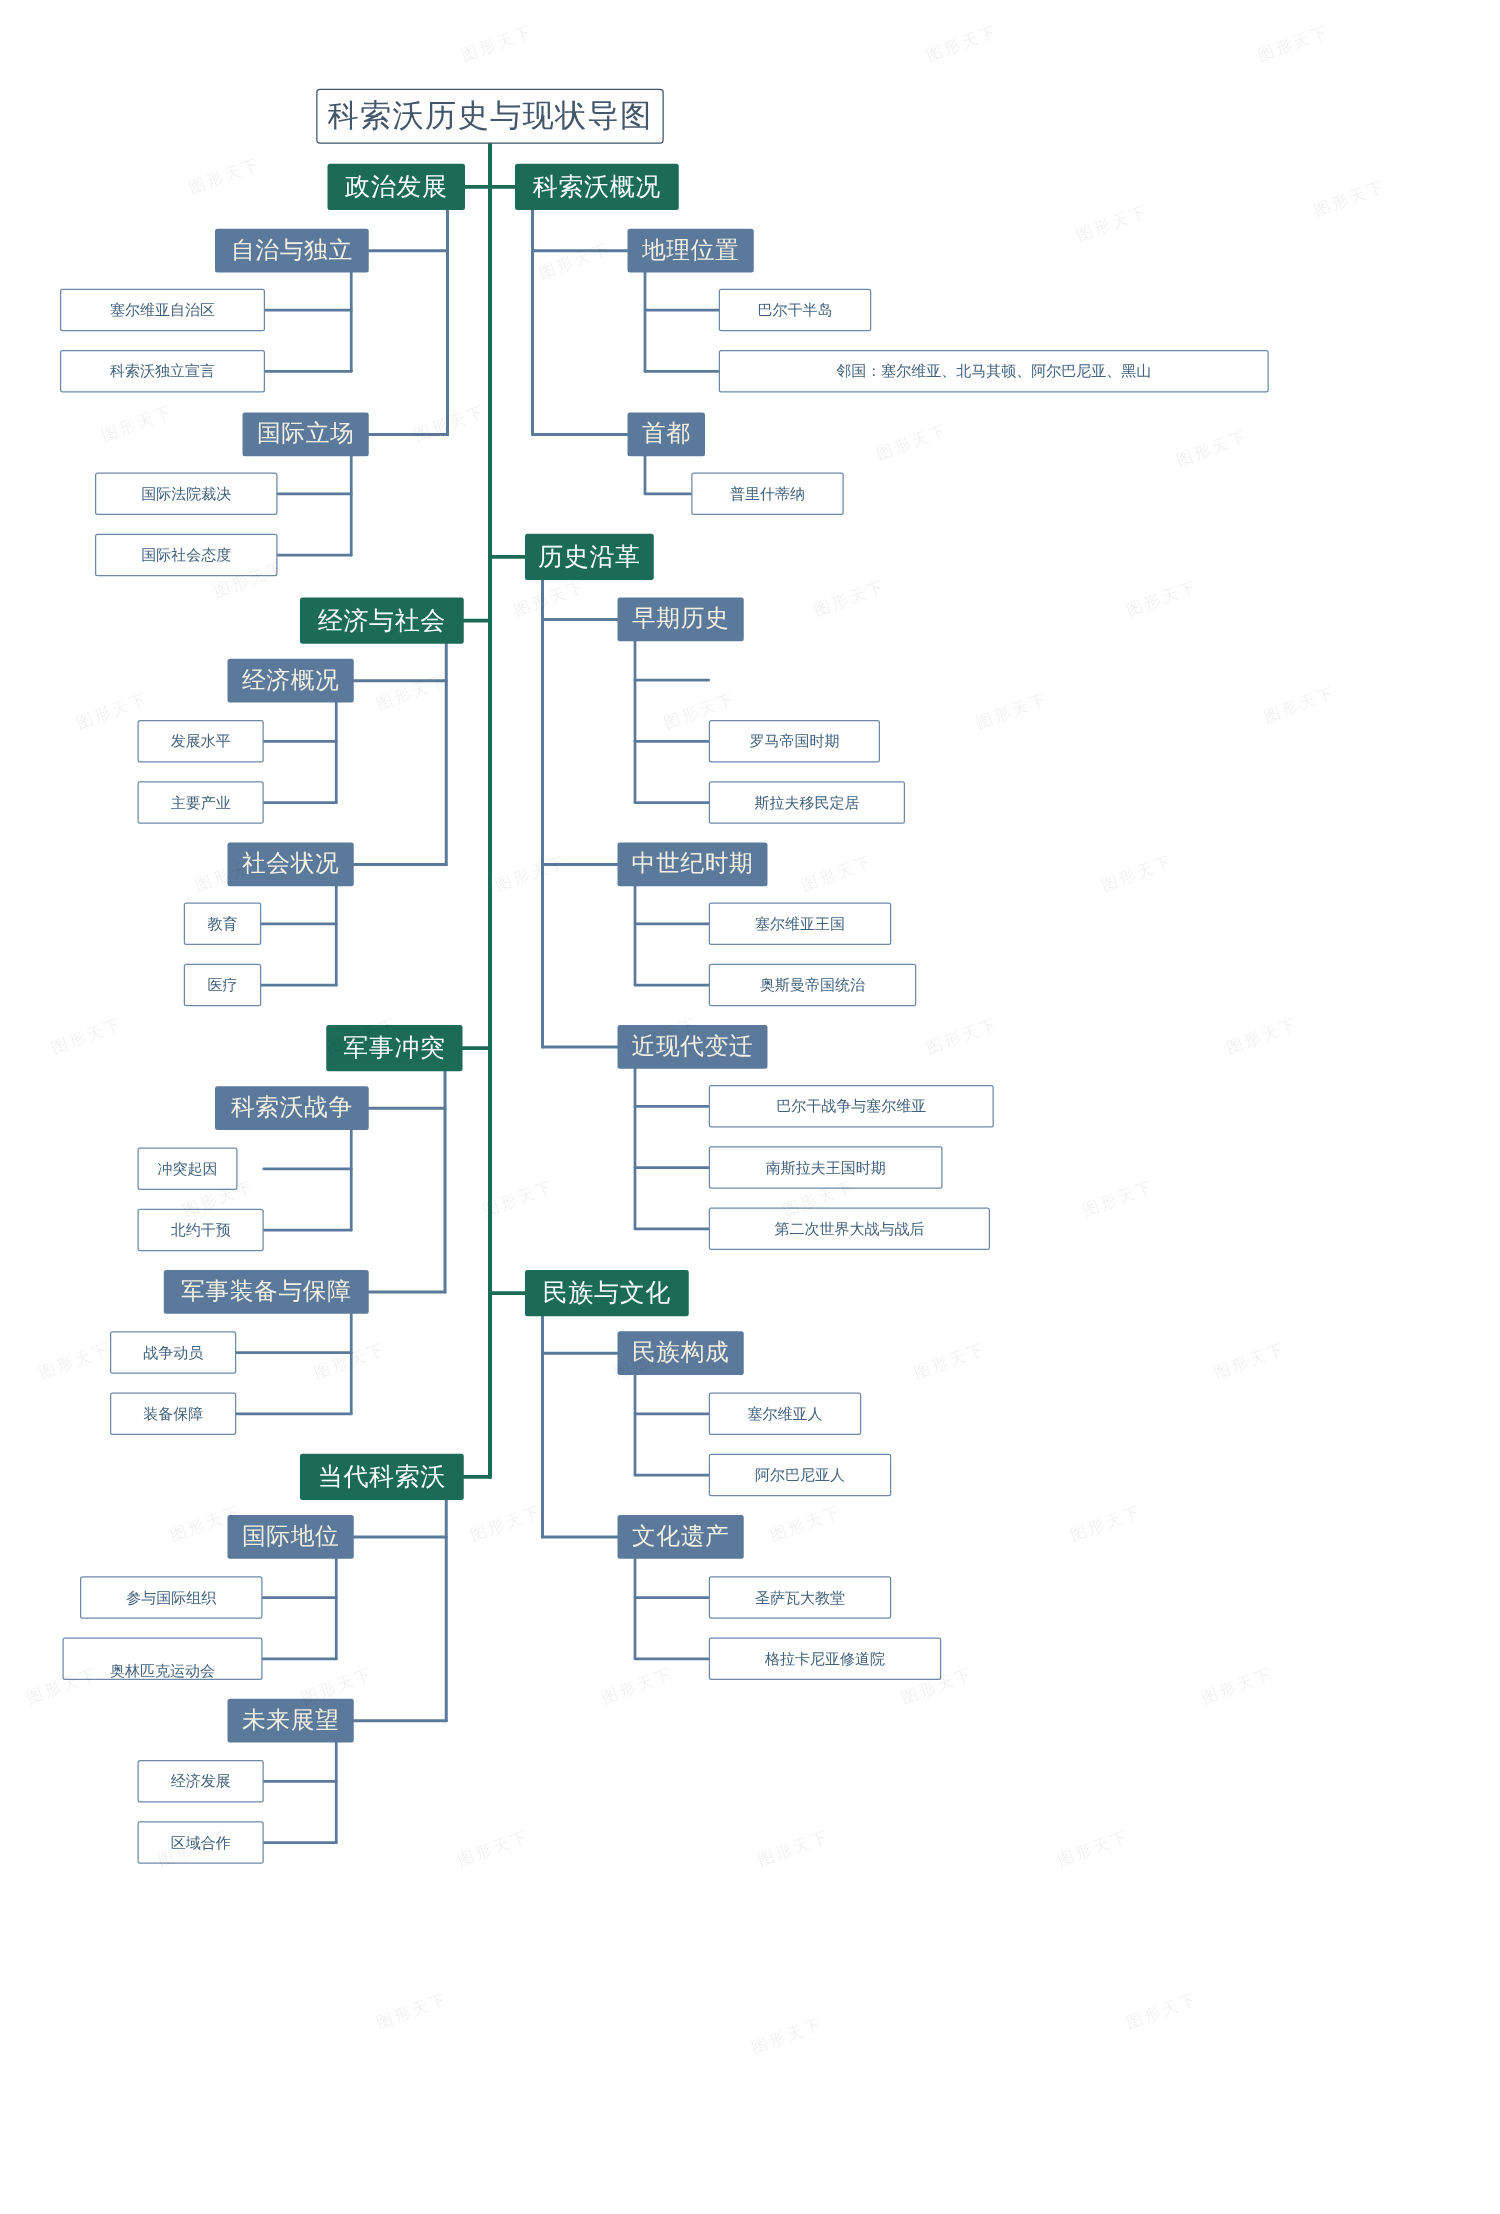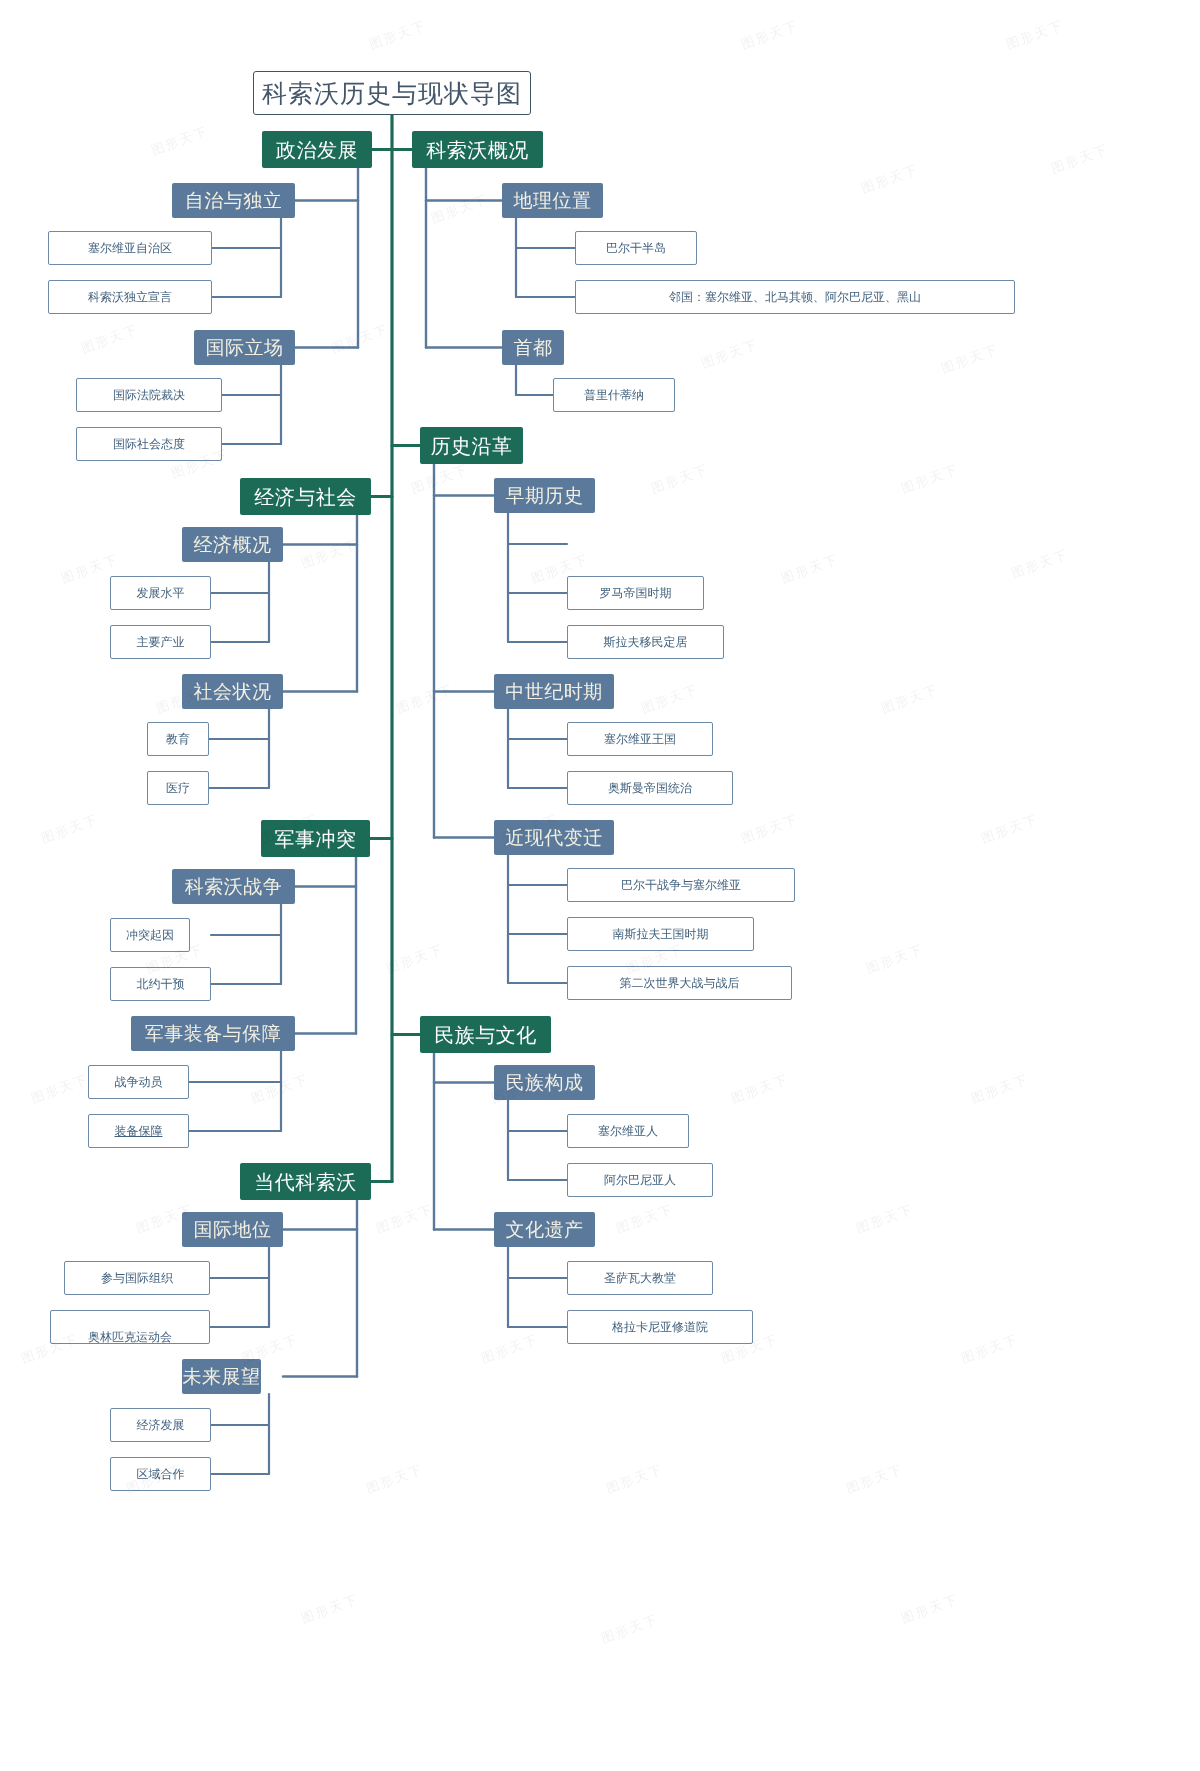--- a/index.html
+++ b/index.html
@@ -258,21 +258,21 @@
     </div>
     <div class="node n-l3" style="left: 110px; top: 967px; width: 101px; height: 34px;">
       <span>北约干预</span>
     </div>
     <div class="node n-l2" style="left: 131px; top: 1016px; width: 164px; height: 35px;">
       <span>军事装备与保障</span>
     </div>
     <div class="node n-l3" style="left: 88px; top: 1065px; width: 101px; height: 34px;">
       <span>战争动员</span>
     </div>
-    <div class="node n-l3" style="left: 88px; top: 1114px; width: 101px; height: 34px; text-decoration: underline;">
+    <div class="node n-l3" style="left: 88px; top: 1114px; width: 101px; height: 34px;">
       <span>装备保障</span>
     </div>
     <div class="node n-l1" style="left: 420px; top: 1016px; width: 131px; height: 37px;">
       <span>民族与文化</span>
     </div>
     <div class="node n-l2" style="left: 494px; top: 1065px; width: 101px; height: 35px;">
       <span>民族构成</span>
     </div>
     <div class="node n-l3" style="left: 567px; top: 1114px; width: 122px; height: 34px;">
       <span>塞尔维亚人</span>
@@ -294,21 +294,21 @@
     </div>
     <div class="node n-l2" style="left: 182px; top: 1212px; width: 101px; height: 35px;">
       <span>国际地位</span>
     </div>
     <div class="node n-l3" style="left: 64px; top: 1261px; width: 146px; height: 34px;">
       <span>参与国际组织</span>
     </div>
     <div class="node n-l3" style="left: 50px; top: 1310px; width: 160px; height: 34px; align-items: flex-end;">
       <span>奥林匹克运动会</span>
     </div>
-    <div class="node n-l2" style="left: 182px; top: 1359px; width: 79px; height: 35px;">
+    <div class="node n-l2" style="left: 182px; top: 1359px; width: 101px; height: 35px;">
       <span>未来展望</span>
     </div>
     <div class="node n-l3" style="left: 110px; top: 1408px; width: 101px; height: 34px;">
       <span>经济发展</span>
     </div>
     <div class="node n-l3" style="left: 110px; top: 1457px; width: 101px; height: 34px;">
       <span>区域合作</span>
     </div>
     <div class="wm" style="left: 368px; top: 26px;">图形天下</div>
     <div class="wm" style="left: 740px; top: 26px;">图形天下</div>

